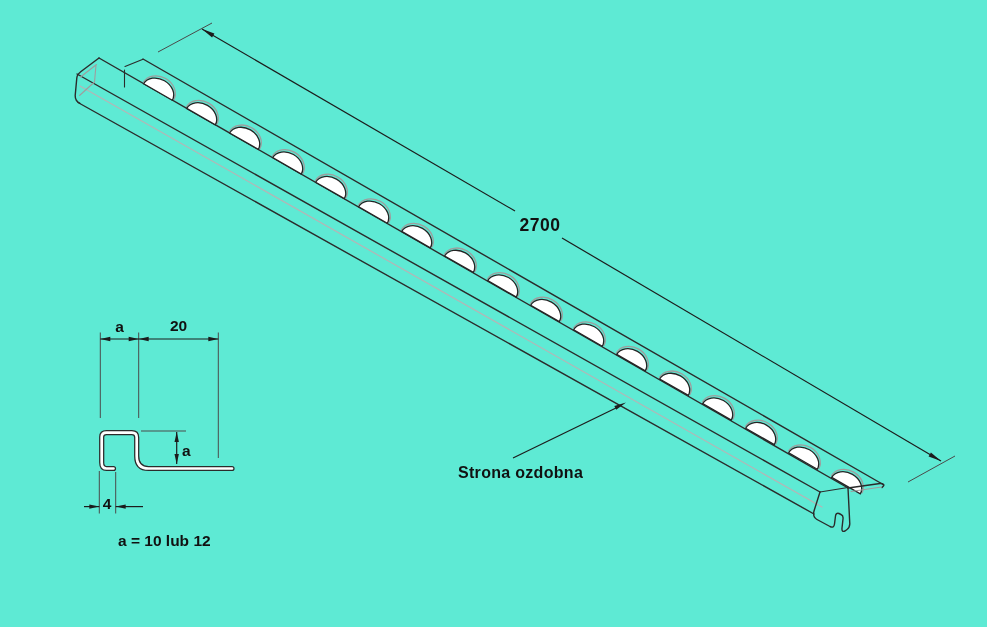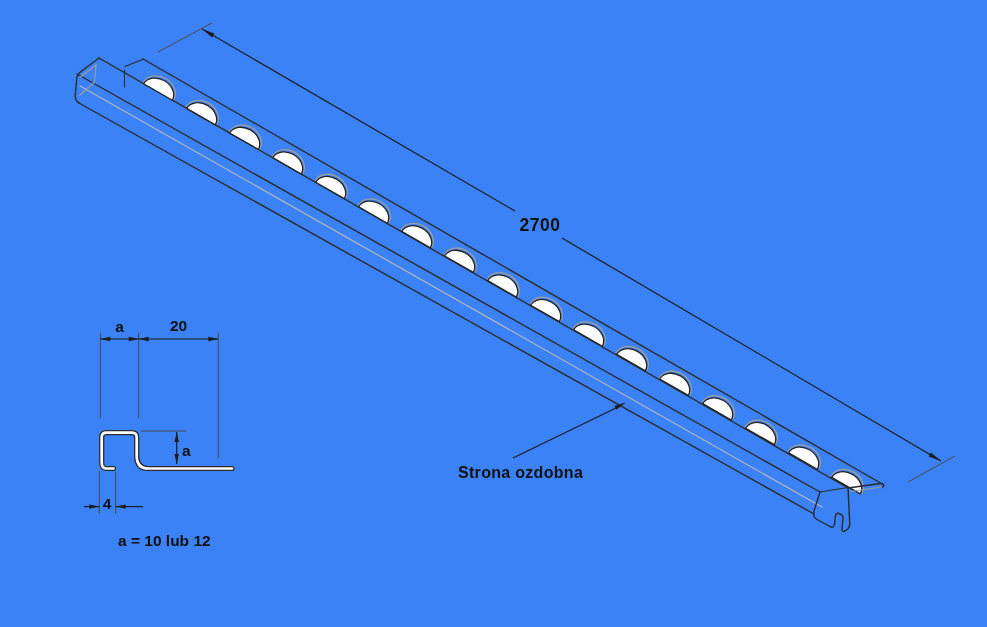--- a/index.html
+++ b/index.html
@@ -1,16 +1,16 @@
 <!DOCTYPE html>
 <html><head>
 <meta charset="utf-8">
 <style>
   html,body{margin:0;padding:0;background:#ffffff;}
-  .stage{position:relative;width:987px;height:627px;background:#3b82f6;overflow:hidden;
+  .stage{position:relative;width:987px;height:627px;background:#5eead4;overflow:hidden;
          font-family:"Liberation Sans", sans-serif;}
   svg{position:absolute;left:0;top:0;}
   text{font-family:"Liberation Sans", sans-serif;font-weight:bold;fill:#111111;}
   .t-big{font-size:17.5px;letter-spacing:.5px;}
   .t-mid{font-size:16px;letter-spacing:.3px;}
   .t-dim{font-size:15.5px;}
   .ln{stroke:#2b2b2b;stroke-width:1.4;fill:none;stroke-linecap:round;stroke-linejoin:round;}
   .ln-thin{stroke:#2b2b2b;stroke-width:1.1;fill:none;stroke-linecap:round;}
   .ln-gray{stroke:#9e9e9e;stroke-width:1.1;fill:none;stroke-linecap:round;}
   .ln-light{stroke:#b5b5b5;stroke-width:1.2;fill:none;stroke-linecap:round;}

